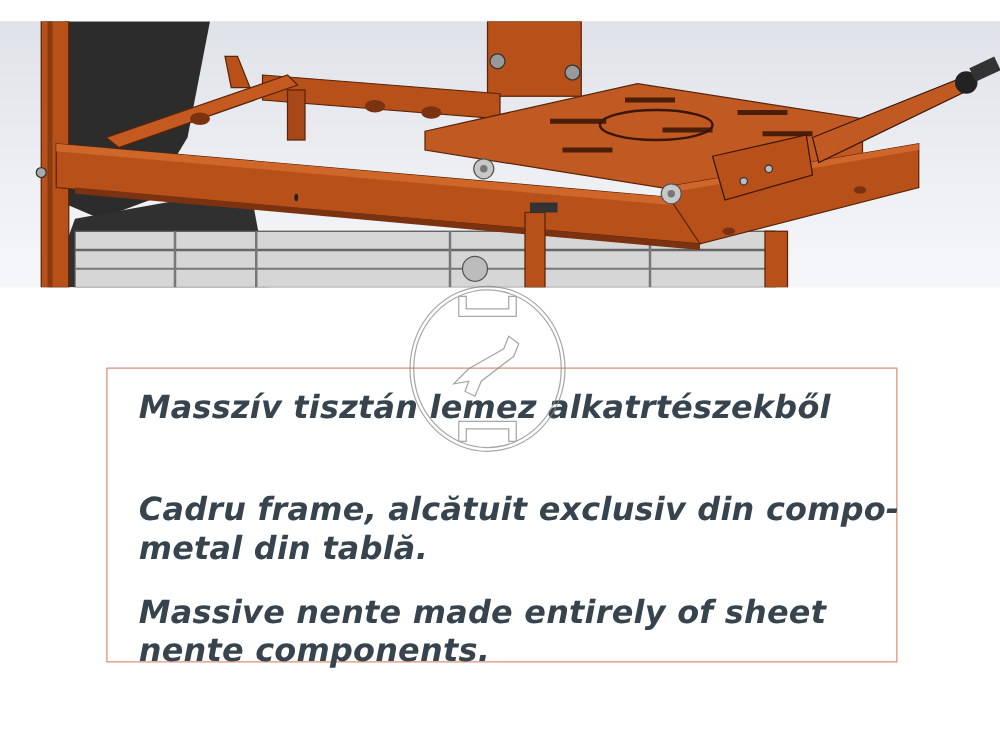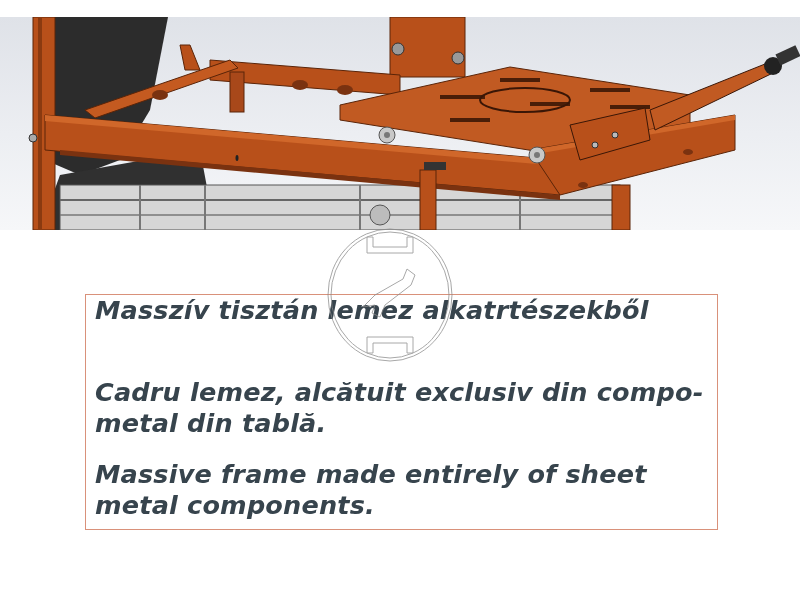--- a/index.html
+++ b/index.html
@@ -3,21 +3,21 @@
 <meta charset="utf-8">
 <style>
   html, body { margin: 0; padding: 0; background: #ffffff; }
   body { width: 800px; height: 600px; position: relative; overflow: hidden; font-family: "DejaVu Sans", sans-serif; }
   .hero { position: absolute; left: 0; top: 17px; width: 800px; height: 213px; overflow: hidden;
           background: linear-gradient(180deg, #dfe2e8 0%, #eceef2 55%, #f6f7f9 100%); }
   .hero svg { display: block; }
   .watermark { position: absolute; left: 325px; top: 225px; width: 130px; height: 140px; pointer-events: none; }
   .text-box { position: absolute; left: 85px; top: 294px; width: 633px; height: 236px;
               border: 1px solid #d9917a; box-sizing: border-box; padding: 0 0 0 9px; }
-  .para { margin: 0; color: #37444d; font-style: italic; font-weight: 600; font-size: 25.5px; line-height: 31px;
+  .para { margin: 16px; color: #37444d; font-style: italic; font-weight: 600; font-size: 25.5px; line-height: 31px;
           letter-spacing: 0.2px; font-family: "DejaVu Sans", sans-serif; }
   .p1 { position: absolute; left: 9px; top: 0px; width: 620px; }
   .p2 { position: absolute; left: 9px; top: 82px; width: 620px; }
   .p3 { position: absolute; left: 9px; top: 164px; width: 620px; }
   .line { display: block; white-space: nowrap; }
 </style>
 </head>
 <body>
 
 <div class="hero">
@@ -91,26 +91,26 @@
 
     <circle cx="33" cy="138" r="4" fill="#aaa" stroke="#333"></circle>
   </svg>
 </div>
 
 <div class="text-box">
   <p class="para p1">
     <span class="line">Masszív tisztán lemez alkatrtészekből</span>
   </p>
   <p class="para p2">
-    <span class="line">Cadru lemez, alcătuit exclusiv din compo-</span>
+    <span class="line">Cadru frame, alcătuit exclusiv din compo-</span>
     <span class="line">metal din tablă.</span>
   </p>
   <p class="para p3">
-    <span class="line">Massive frame made entirely of sheet</span>
-    <span class="line">metal components.</span>
+    <span class="line">Massive nente made entirely of sheet</span>
+    <span class="line">nente components.</span>
   </p>
 </div>
 
 <div class="watermark">
   <svg width="130" height="140" viewBox="0 0 130 140" xmlns="http://www.w3.org/2000/svg">
     <g fill="none" stroke="#8a8a8a" stroke-width="1" opacity="0.75">
       <ellipse cx="65" cy="70" rx="62" ry="66"></ellipse>
       <ellipse cx="65" cy="70" rx="59" ry="63"></ellipse>
 
       <path d="M42,12 L42,28 L88,28 L88,12 L82,12 L82,22 L48,22 L48,12 Z"></path>

